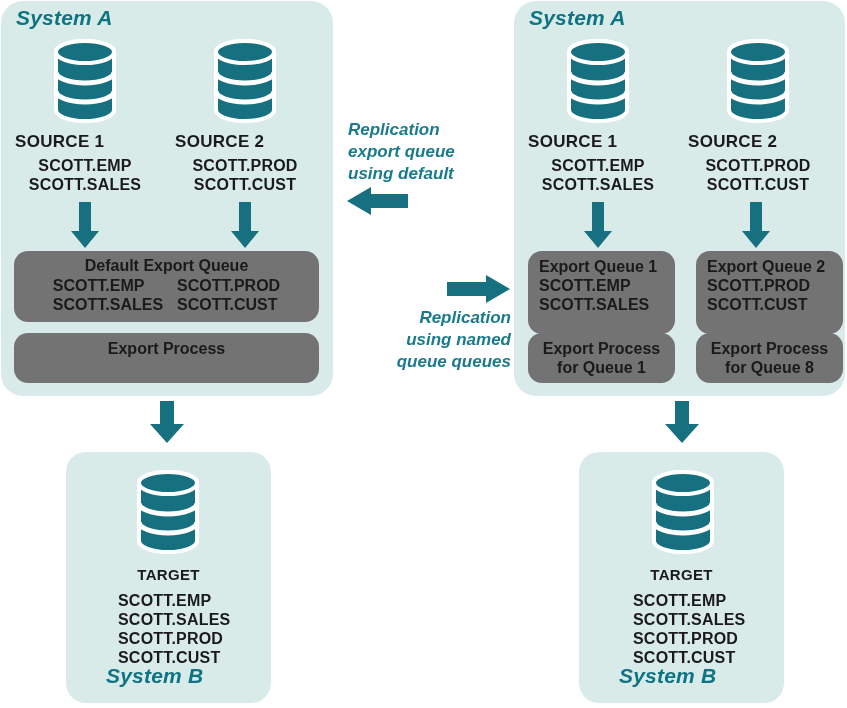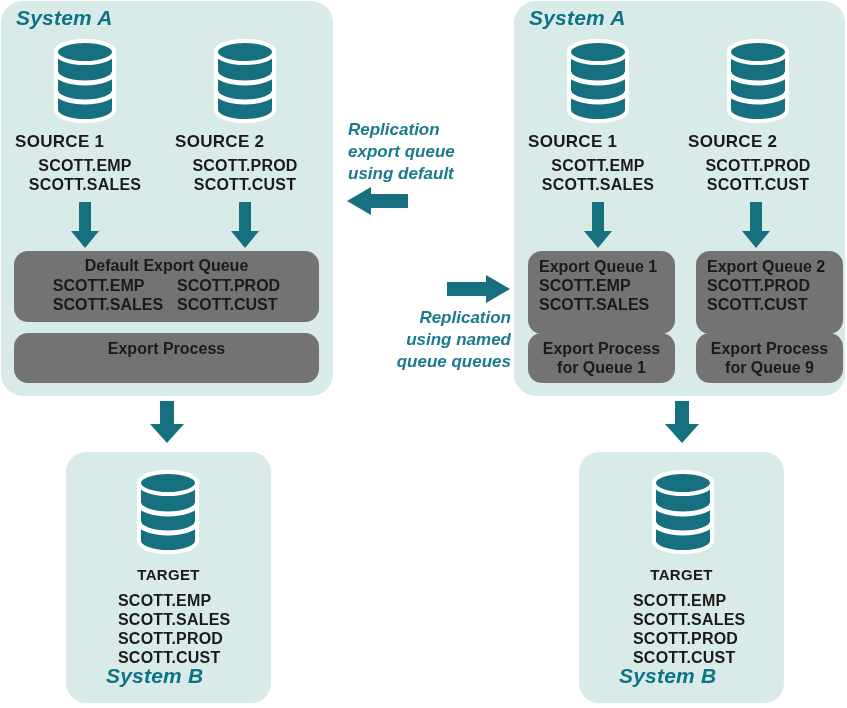--- a/index.html
+++ b/index.html
@@ -207,21 +207,21 @@
       <div>SCOTT.PROD</div>
       <div>SCOTT.CUST</div>
     </div>
 
     <div class="box proc-narrow q1">
       <div>Export Process</div>
       <div>for Queue 1</div>
     </div>
     <div class="box proc-narrow q2">
       <div>Export Process</div>
-      <div>for Queue 9</div>
+      <div>for Queue 8</div>
     </div>
   </section>
 
   <svg class="abs icon-teal" style="left:665px;top:401px" width="34" height="42" viewBox="0 0 34 42">
       <use href="#arr-down-lg"></use>
     </svg>
 
   <section class="panel panel-b" id="panel-b-right">
     <svg class="abs icon-teal" style="left:68px;top:16px" width="72" height="90" viewBox="0 0 72 90">
         <use href="#db-cyl"></use>

